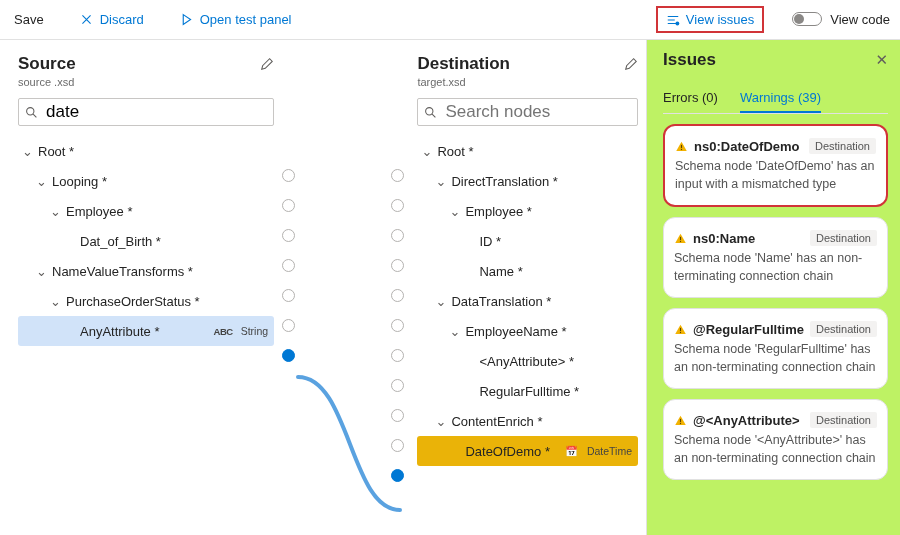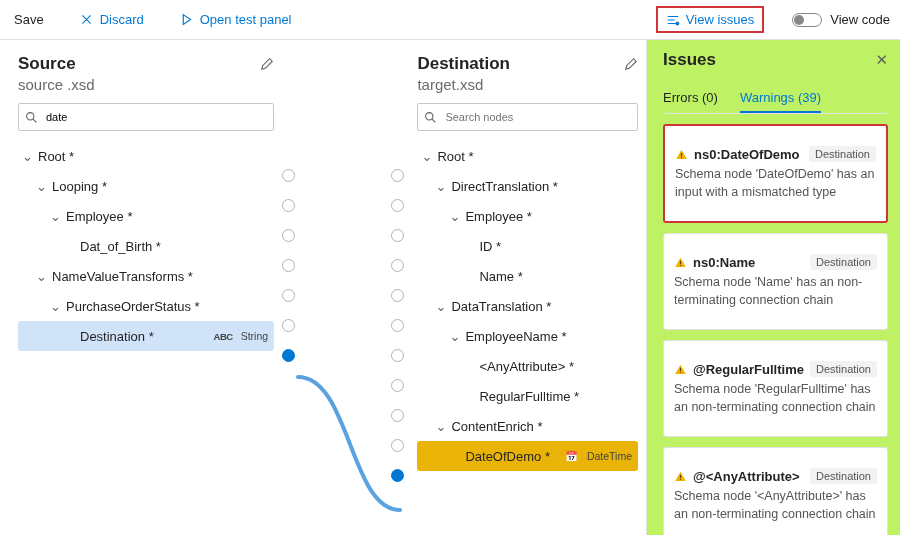--- a/index.html
+++ b/index.html
@@ -28,23 +28,23 @@
   .columns{position:relative;display:flex;height:495px}
   .col{display:flex;flex-direction:column}
   .col.source{width:300px;padding:14px 8px 0 18px}
   .col.port{width:30px;padding-top:120px}
   .col.gap{width:80px}
   .col.dest{width:248px;padding:14px 8px 0 4px}
   .col.dport{width:30px;padding-top:120px;padding-left:6px}
   .col.issues{flex:1;border-left:1px solid var(--border);background:#bef264;padding:10px 12px 0 16px}
   .colhead{display:flex;align-items:center;justify-content:space-between;margin-bottom:2px}
   .colhead h3{margin:0;font-size:17px;font-weight:700}
-  .sub{color:var(--muted);font-size:15px;margin-bottom:10px}
+  .sub{color:var(--muted);font-size:11px;margin-bottom:10px}
   .search{display:flex;align-items:center;gap:6px;border:1px solid #c8c6c4;border-radius:2px;height:28px;padding:0 6px;margin-bottom:10px}
-  .search input{border:0;outline:0;width:100%;font-size:11px;background:transparent}
+  .search input{border:0;outline:0;width:100%;font-size:17px;background:transparent}
   
   .row{height:30px;display:flex;align-items:center;gap:4px;border-radius:3px;padding-left:4px}
   .row.selected{background:#d1e3f9}
   .row.hl{background:#eab308}
   .chev{width:12px;display:inline-block;color:#605e5c}
   .label{white-space:nowrap}
   .type-chip{margin-left:auto;font-size:10.5px;color:#444;display:flex;align-items:center;gap:8px;padding-right:6px}
   .abc{font-weight:700;font-size:9.5px;letter-spacing:-.5px}
   .ind-1{padding-left:4px}.ind-2{padding-left:18px}.ind-3{padding-left:32px}.ind-4{padding-left:46px}
   
@@ -52,21 +52,21 @@
   .port-dot{height:30px;display:flex;align-items:center}
   .dot{width:13px;height:13px;border:1.5px solid #b4b2b0;border-radius:50%;background:#fff}
   .dot.fill{background:var(--blue);border-color:var(--blue)}
   
   .issues-head{display:flex;justify-content:space-between;align-items:center;margin-bottom:14px}
   .issues-head h3{margin:0;font-size:17px;font-weight:600}
   .close-x{font-size:15px;color:#605e5c;cursor:pointer}
   .tabs{display:flex;gap:22px;border-bottom:1px solid var(--border);margin-bottom:10px}
   .tab{padding:6px 0;font-size:13px;cursor:pointer}
   .tab.active{color:var(--blue);border-bottom:2px solid var(--blue);font-weight:400}
-  .card{border:1px solid var(--border);border-radius:3px;padding:20px 10px;margin-bottom:10px;font-size:12.5px;background:#fff}
+  .card{border:1px solid var(--border);border-radius:12px;padding:12px 10px;margin-bottom:10px;font-size:12.5px;background:#fff}
   .card.flag{border:2px solid var(--red)}
   .card-top{display:flex;align-items:center;gap:6px;margin-bottom:4px}
   .card-title{font-weight:600;font-size:13px}
   .badge{margin-left:auto;background:var(--chip-bg);font-size:11px;padding:2px 6px;border-radius:2px;color:#555}
   .card-msg{color:#555;line-height:1.4}
   .warn-tri{width:13px;height:13px;display:inline-flex;align-items:center;color:var(--warn)}
   
   svg.overlay{position:absolute;left:0;top:0;pointer-events:none}
   
   .ic{width:14px;height:14px;display:inline-flex;align-items:center;justify-content:center}
@@ -98,21 +98,21 @@
   <div class="spacer"></div>
   <div class="view-issues-box">
     <span class="ic">
         <svg viewBox="0 0 16 16" width="14" height="14">
           <path d="M2 4h12M2 8h8M2 12h12" stroke="currentColor" stroke-width="1.4"></path>
           <circle cx="13" cy="12" r="2.2" fill="currentColor"></circle>
         </svg>
       </span>
     <span>View issues</span>
   </div>
-  <div style="display:flex;align-items:flex-end;gap:8px">
+  <div style="display:flex;align-items:flex-start;gap:8px">
     <span class="toggle"></span>
     <span>View code</span>
   </div>
 </div>
 
 <div class="columns">
 
   <div class="col source">
     <div class="colhead">
       <h3>Source</h3>
@@ -152,21 +152,21 @@
         <div class="row ind-2">
           <span class="chev">⌄</span>
           <span class="label">NameValueTransforms *</span>
         </div>
         <div class="row ind-3">
           <span class="chev">⌄</span>
           <span class="label">PurchaseOrderStatus *</span>
         </div>
         <div class="row ind-4 selected">
           <span class="chev"></span>
-          <span class="label">Destination *</span>
+          <span class="label">AnyAttribute *</span>
           <span class="type-chip">
             <span class="abc">ABC</span>
             <span> String</span>
           </span>
         </div>
       </div>
   </div>
 
   <div class="col port">
     <div class="port-col" id="src-ports">

